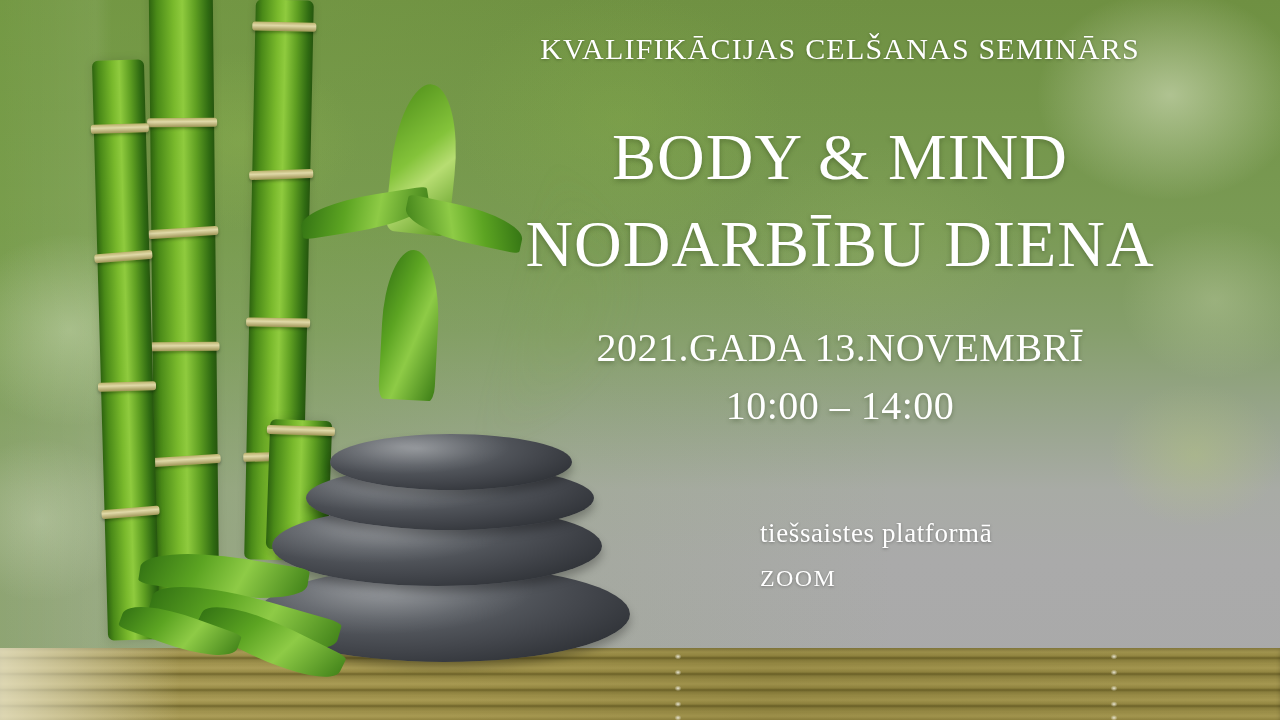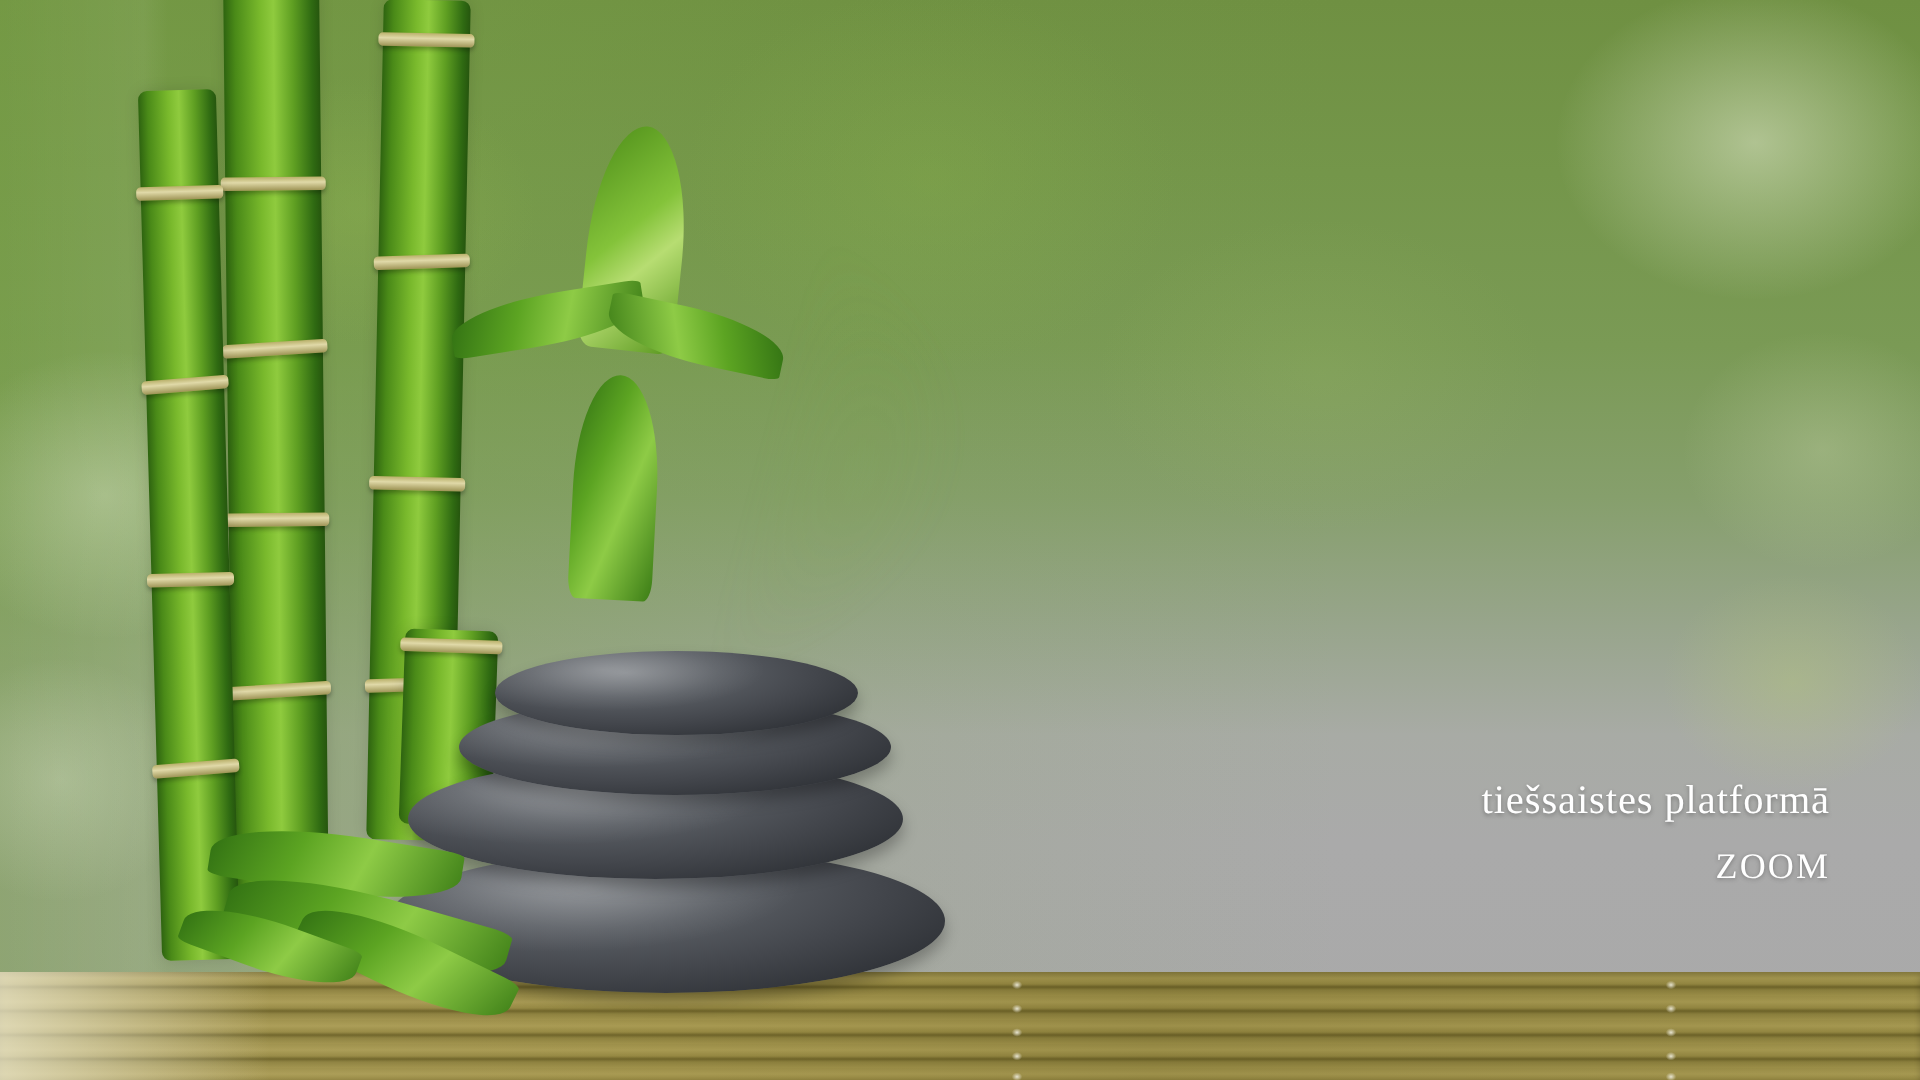--- a/index.html
+++ b/index.html
@@ -175,21 +175,21 @@
     font-size: 40px;
     line-height: 1.05;
     letter-spacing: 0.5px;
     text-shadow: 0 2px 4px rgba(40,60,20,0.38);
   }
   .platform-block {
     position: absolute;
     left: 760px;
     width: 460px;
     top: 518px;
-    text-align: right;
+    text-align: left;
     color: #ffffff;
   }
   .platform {
     font-size: 27px;
     letter-spacing: 0.6px;
     text-shadow: 0 1px 3px rgba(60,60,60,0.45);
   }
   .zoom-name {
     margin-top: 16px;
     font-size: 24px;
@@ -247,19 +247,28 @@
   <div class="stone" style="left:258px; top:566px; width:372px; height:96px;"></div>
   <div class="stone" style="left:272px; top:506px; width:330px; height:80px;"></div>
   <div class="stone" style="left:306px; top:466px; width:288px; height:64px;"></div>
   <div class="stone" style="left:330px; top:434px; width:242px; height:56px;"></div>
 
   <div class="bleaf" style="left:140px; top:556px; width:168px; height:40px; transform:rotate(9deg);"></div>
   <div class="bleaf" style="left:150px; top:596px; width:190px; height:44px; transform:rotate(16deg);"></div>
   <div class="bleaf" style="left:196px; top:622px; width:150px; height:40px; transform:rotate(26deg);"></div>
   <div class="bleaf" style="left:120px; top:614px; width:120px; height:34px; transform:rotate(20deg);"></div>
 
+  <div class="text-col">
+    <div class="kicker">KVALIFIKĀCIJAS CELŠANAS SEMINĀRS</div>
+    <div class="title">
+      <span class="l1">BODY &amp; MIND</span>
+      <span class="l2">NODARBĪBU DIENA</span>
+    </div>
+    <div class="date">2021.GADA 13.NOVEMBRĪ</div>
+    <div class="time">10:00 – 14:00</div>
+  </div>
 
   <div class="platform-block">
     <div class="platform">tiešsaistes platformā</div>
     <div class="zoom-name">ZOOM</div>
   </div>
 
 </div>
 
 </body></html>

